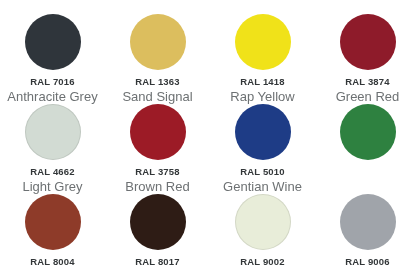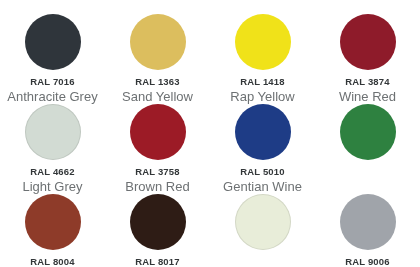--- a/index.html
+++ b/index.html
@@ -69,35 +69,35 @@
       <div class="swatch-dot" style="background: rgb(47, 53, 59);"></div>
       <div class="swatch-labels">
         <div class="swatch-code">RAL 7016</div>
         <div class="swatch-name">Anthracite Grey</div>
       </div>
     </div>
     <div class="swatch-cell">
       <div class="swatch-dot" style="background: rgb(220, 190, 94);"></div>
       <div class="swatch-labels">
         <div class="swatch-code">RAL 1363</div>
-        <div class="swatch-name">Sand Yellow</div>
+        <div class="swatch-name">Sand Signal</div>
       </div>
     </div>
     <div class="swatch-cell">
       <div class="swatch-dot" style="background: rgb(240, 226, 25);"></div>
       <div class="swatch-labels">
         <div class="swatch-code">RAL 1418</div>
         <div class="swatch-name">Rap Yellow</div>
       </div>
     </div>
     <div class="swatch-cell">
       <div class="swatch-dot" style="background: rgb(142, 27, 42);"></div>
       <div class="swatch-labels">
         <div class="swatch-code">RAL 3874</div>
-        <div class="swatch-name">Wine Red</div>
+        <div class="swatch-name">Green Red</div>
       </div>
     </div>
     <div class="swatch-cell">
       <div class="swatch-dot has-outline" style="background: rgb(210, 219, 211);"></div>
       <div class="swatch-labels">
         <div class="swatch-code">RAL 4662</div>
         <div class="swatch-name">Light Grey</div>
       </div>
     </div>
     <div class="swatch-cell">
@@ -124,20 +124,23 @@
       </div>
     </div>
     <div class="swatch-cell">
       <div class="swatch-dot" style="background: rgb(46, 28, 21);"></div>
       <div class="swatch-labels">
         <div class="swatch-code">RAL 8017</div>
       </div>
     </div>
     <div class="swatch-cell">
       <div class="swatch-dot has-outline" style="background: rgb(232, 237, 217);"></div>
+      <div class="swatch-labels">
+        <div class="swatch-code">RAL 9002</div>
+      </div>
     </div>
     <div class="swatch-cell">
       <div class="swatch-dot" style="background: rgb(160, 164, 170);"></div>
       <div class="swatch-labels">
         <div class="swatch-code">RAL 9006</div>
       </div>
     </div>
   </div>
 
 </body></html>

